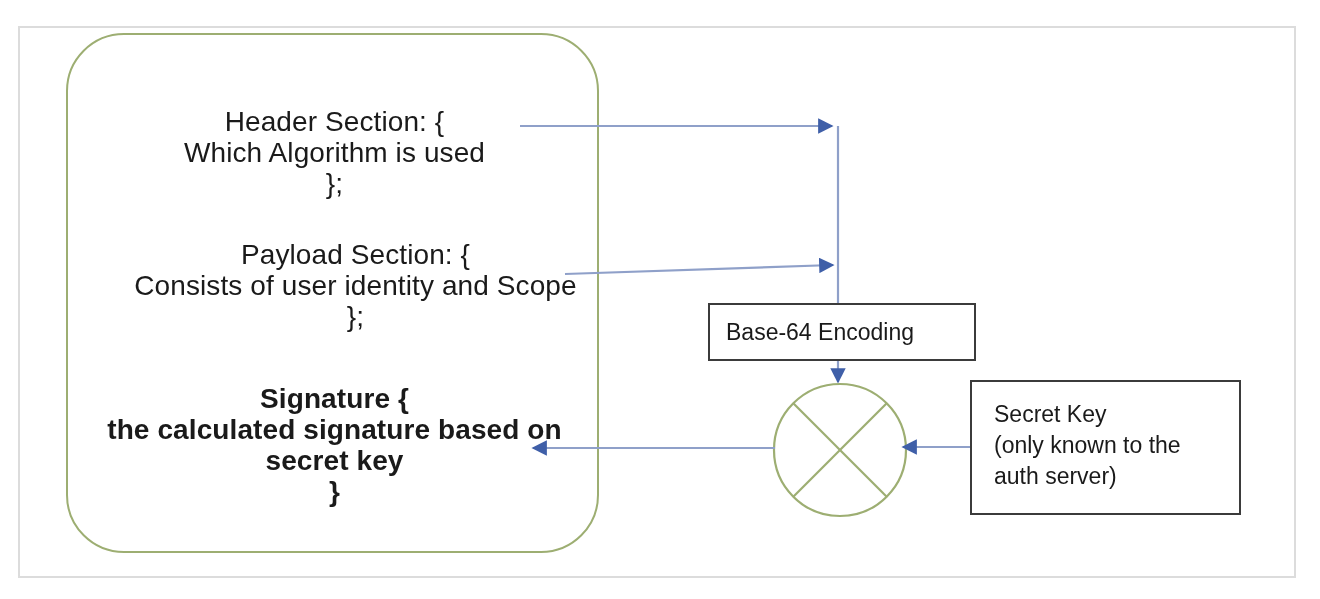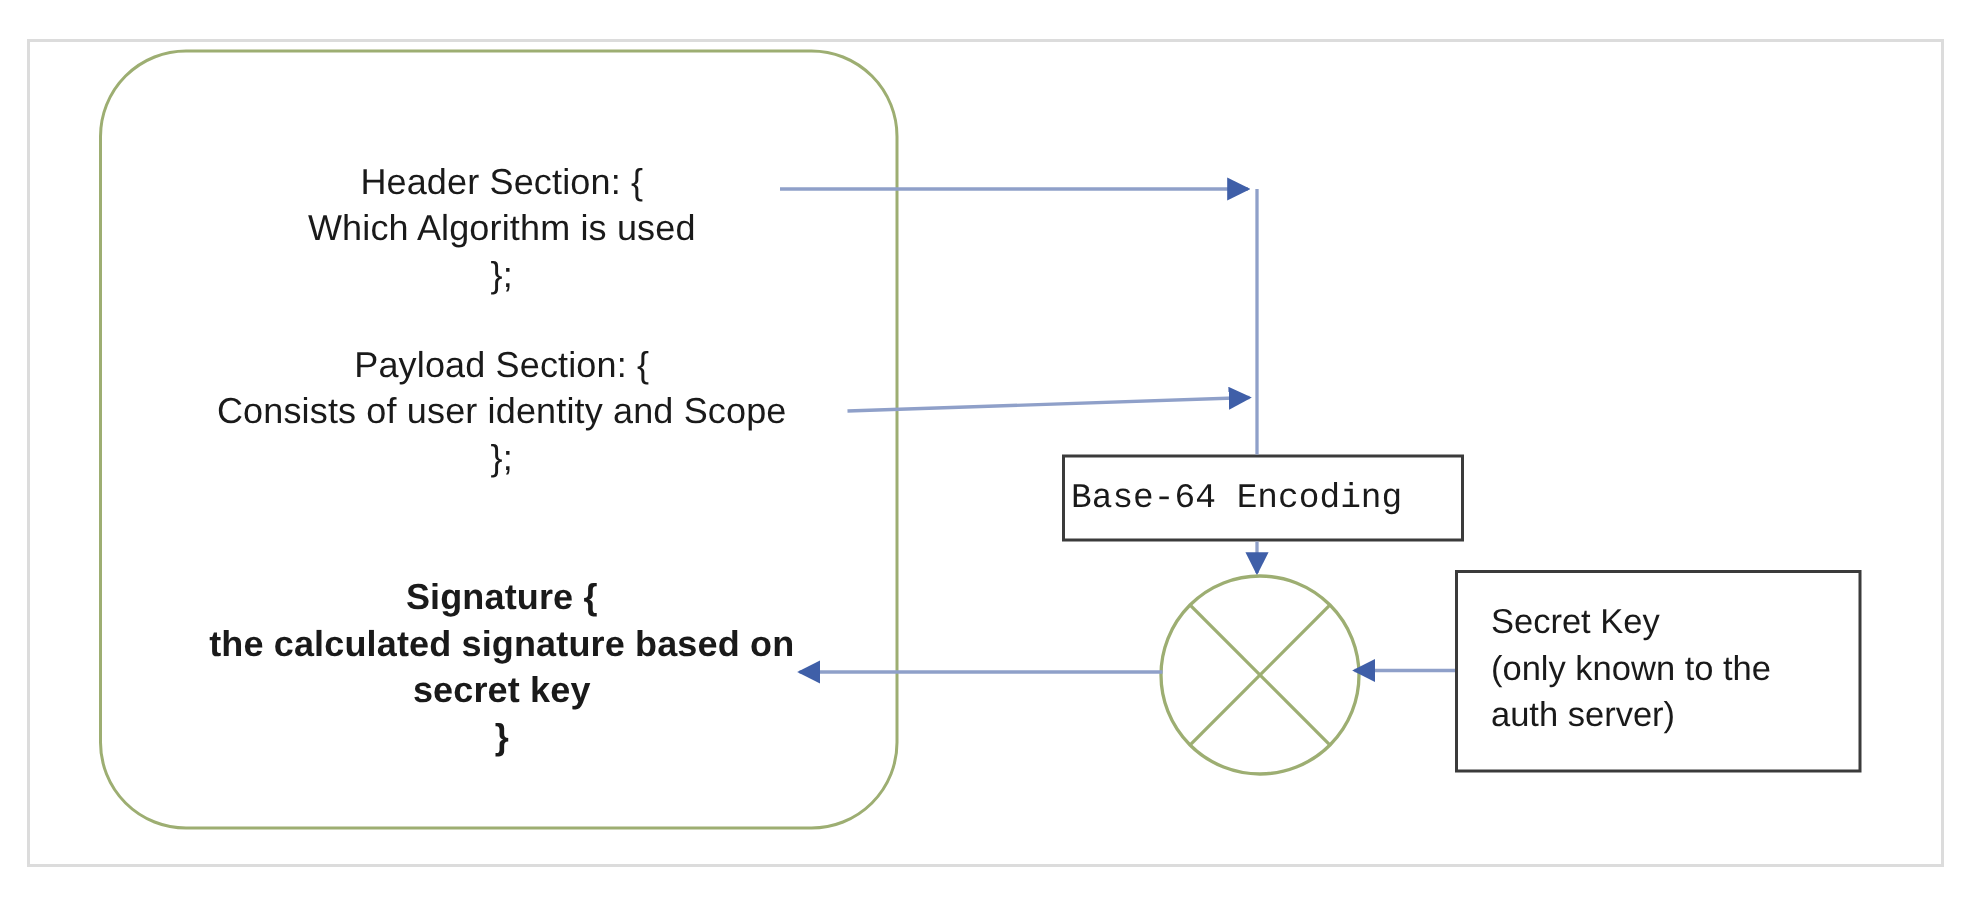--- a/index.html
+++ b/index.html
@@ -40,27 +40,27 @@
     border-radius: 58px;
     box-sizing: border-box;
     background: transparent;
   }
   .token-block {
     position: absolute;
     left: 0;
     width: 533px;
     text-align: center;
     color: #1a1a1a;
-    font-size: 24px;
+    font-size: 28px;
     line-height: 31px;
     letter-spacing: 0.1px;
     white-space: pre-line;
   }
   #header-block  { top: 71px; }
-  #payload-block { top: 193px; }
+  #payload-block { top: 204px; margin-left: 21px; }
   #signature-block { top: 348px; font-weight: bold; }
 
   
   .plain-box {
     position: absolute;
     border: 2px solid #3b3b3b;
     background: #ffffff;
     box-sizing: border-box;
     color: #1a1a1a;
     font-size: 23px;
@@ -68,22 +68,21 @@
   }
   #base64-box {
     left: 708px;
     top: 303px;
     width: 268px;
     height: 58px;
     display: flex;
     align-items: center;
   }
   #base64-label {
-    padding-left: 4px;
-    font-family: Liberation Mono, monospace;
+    padding-left: 16px;
   }
   #secretkey-box {
     left: 970px;
     top: 380px;
     width: 271px;
     height: 135px;
     padding: 17px 0 0 22px;
     white-space: pre-line;
   }
 

